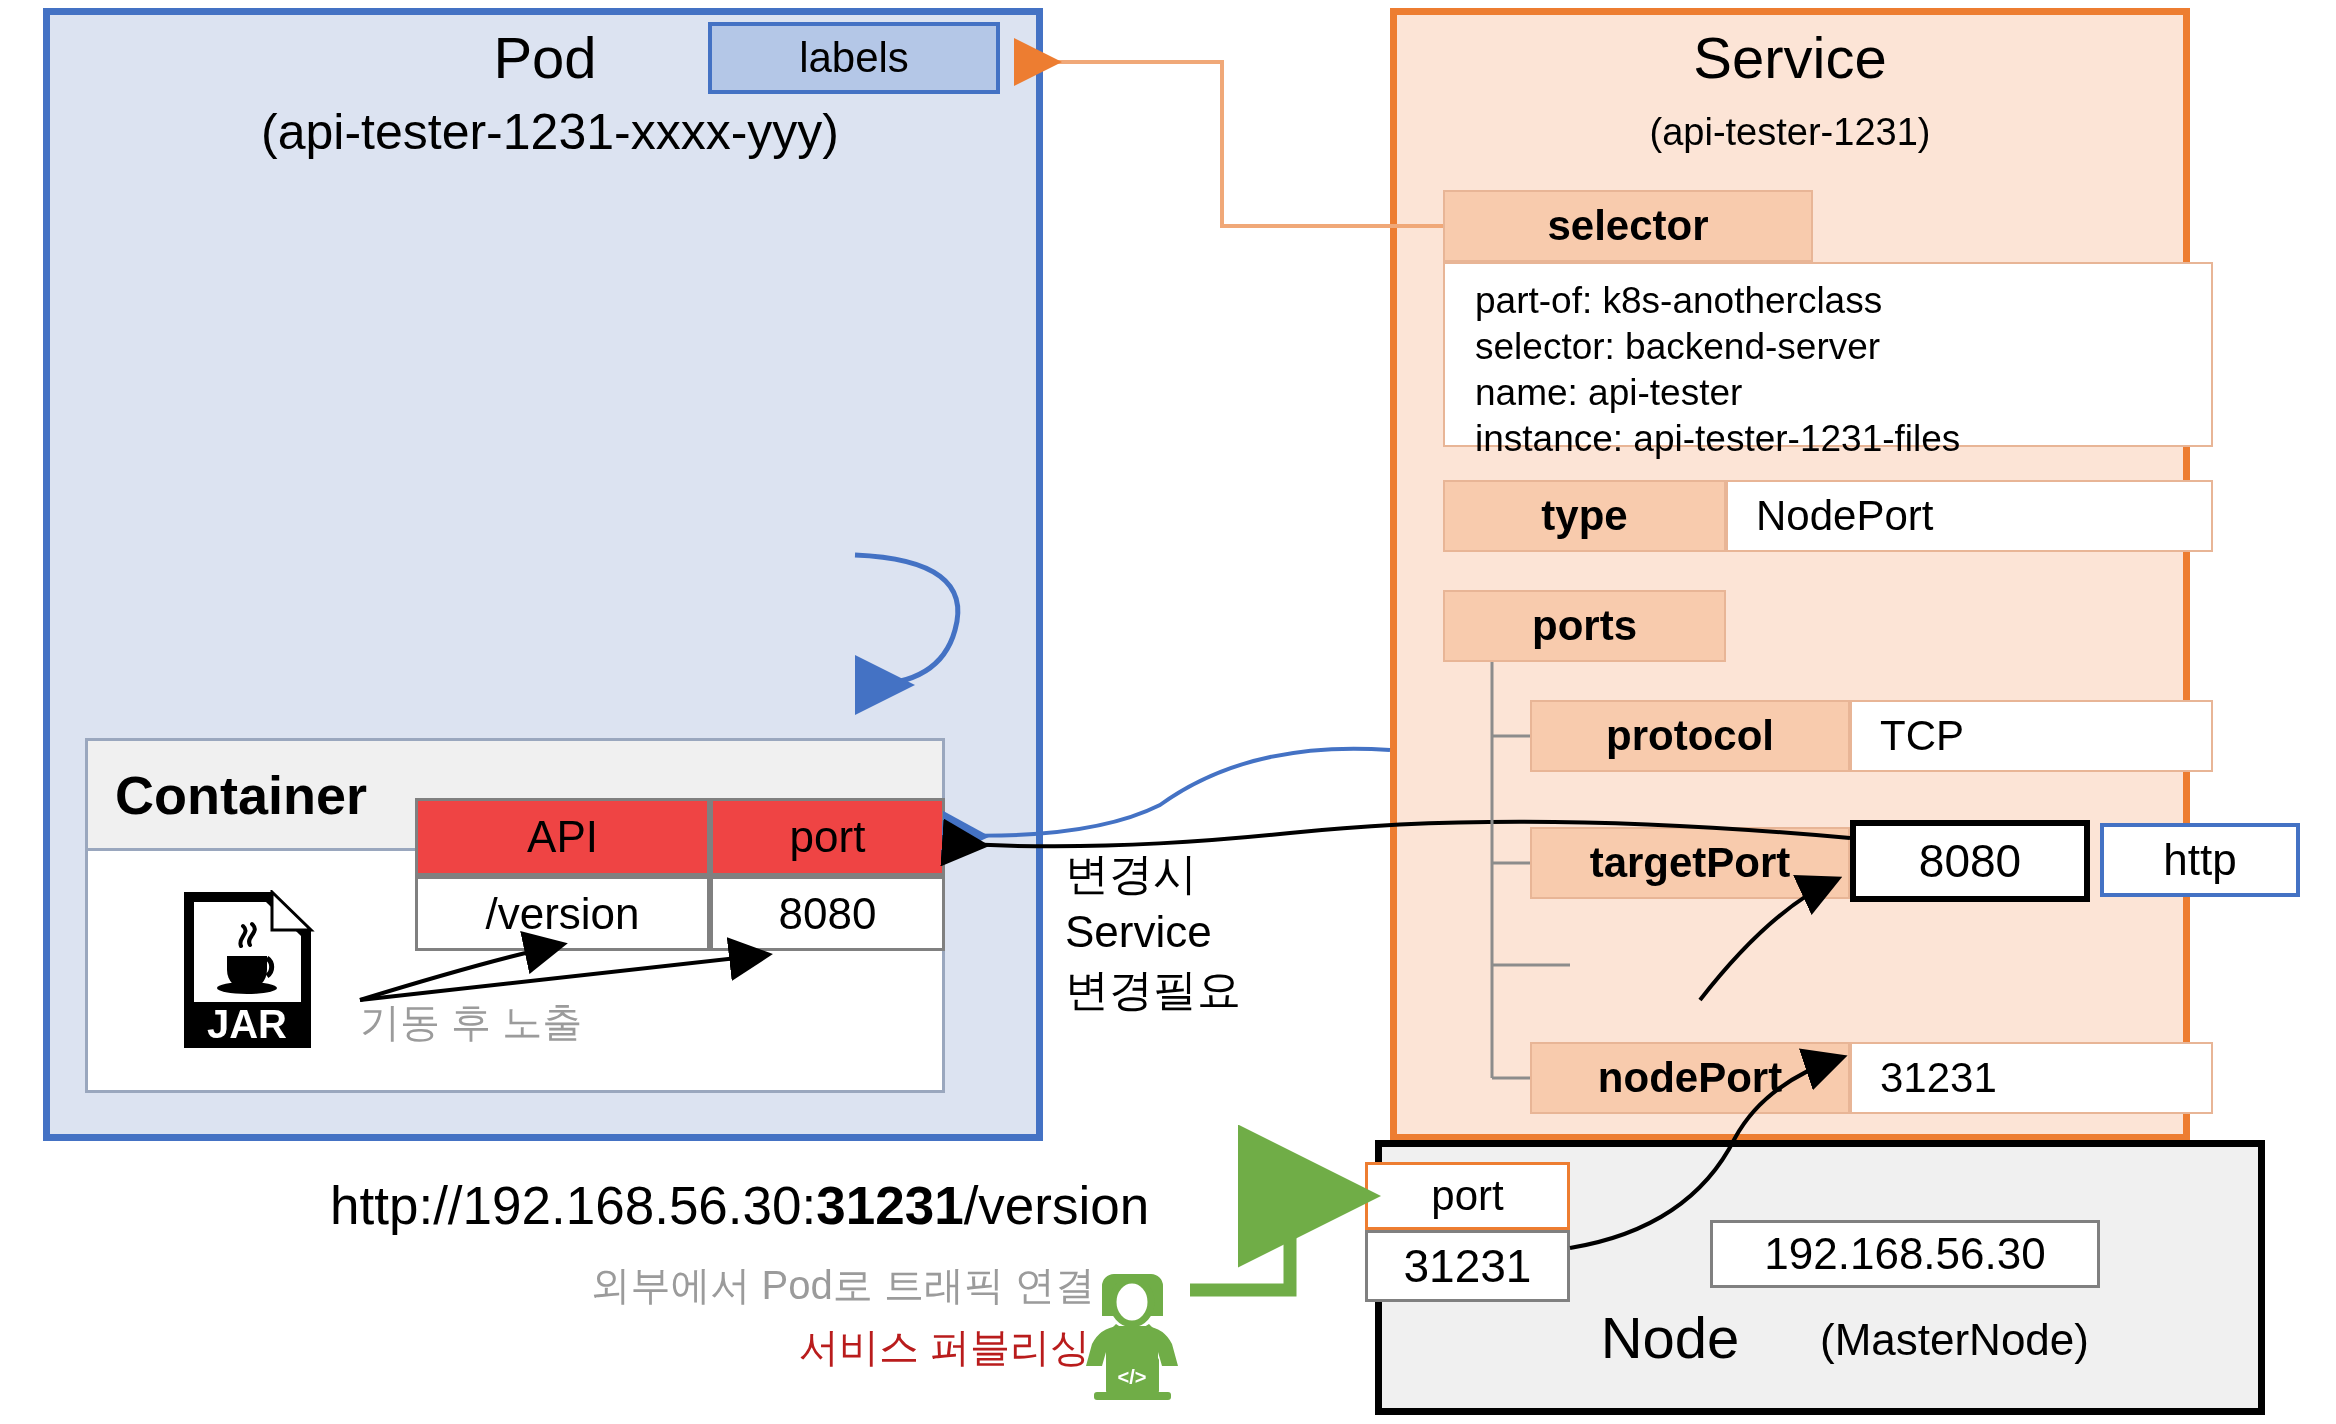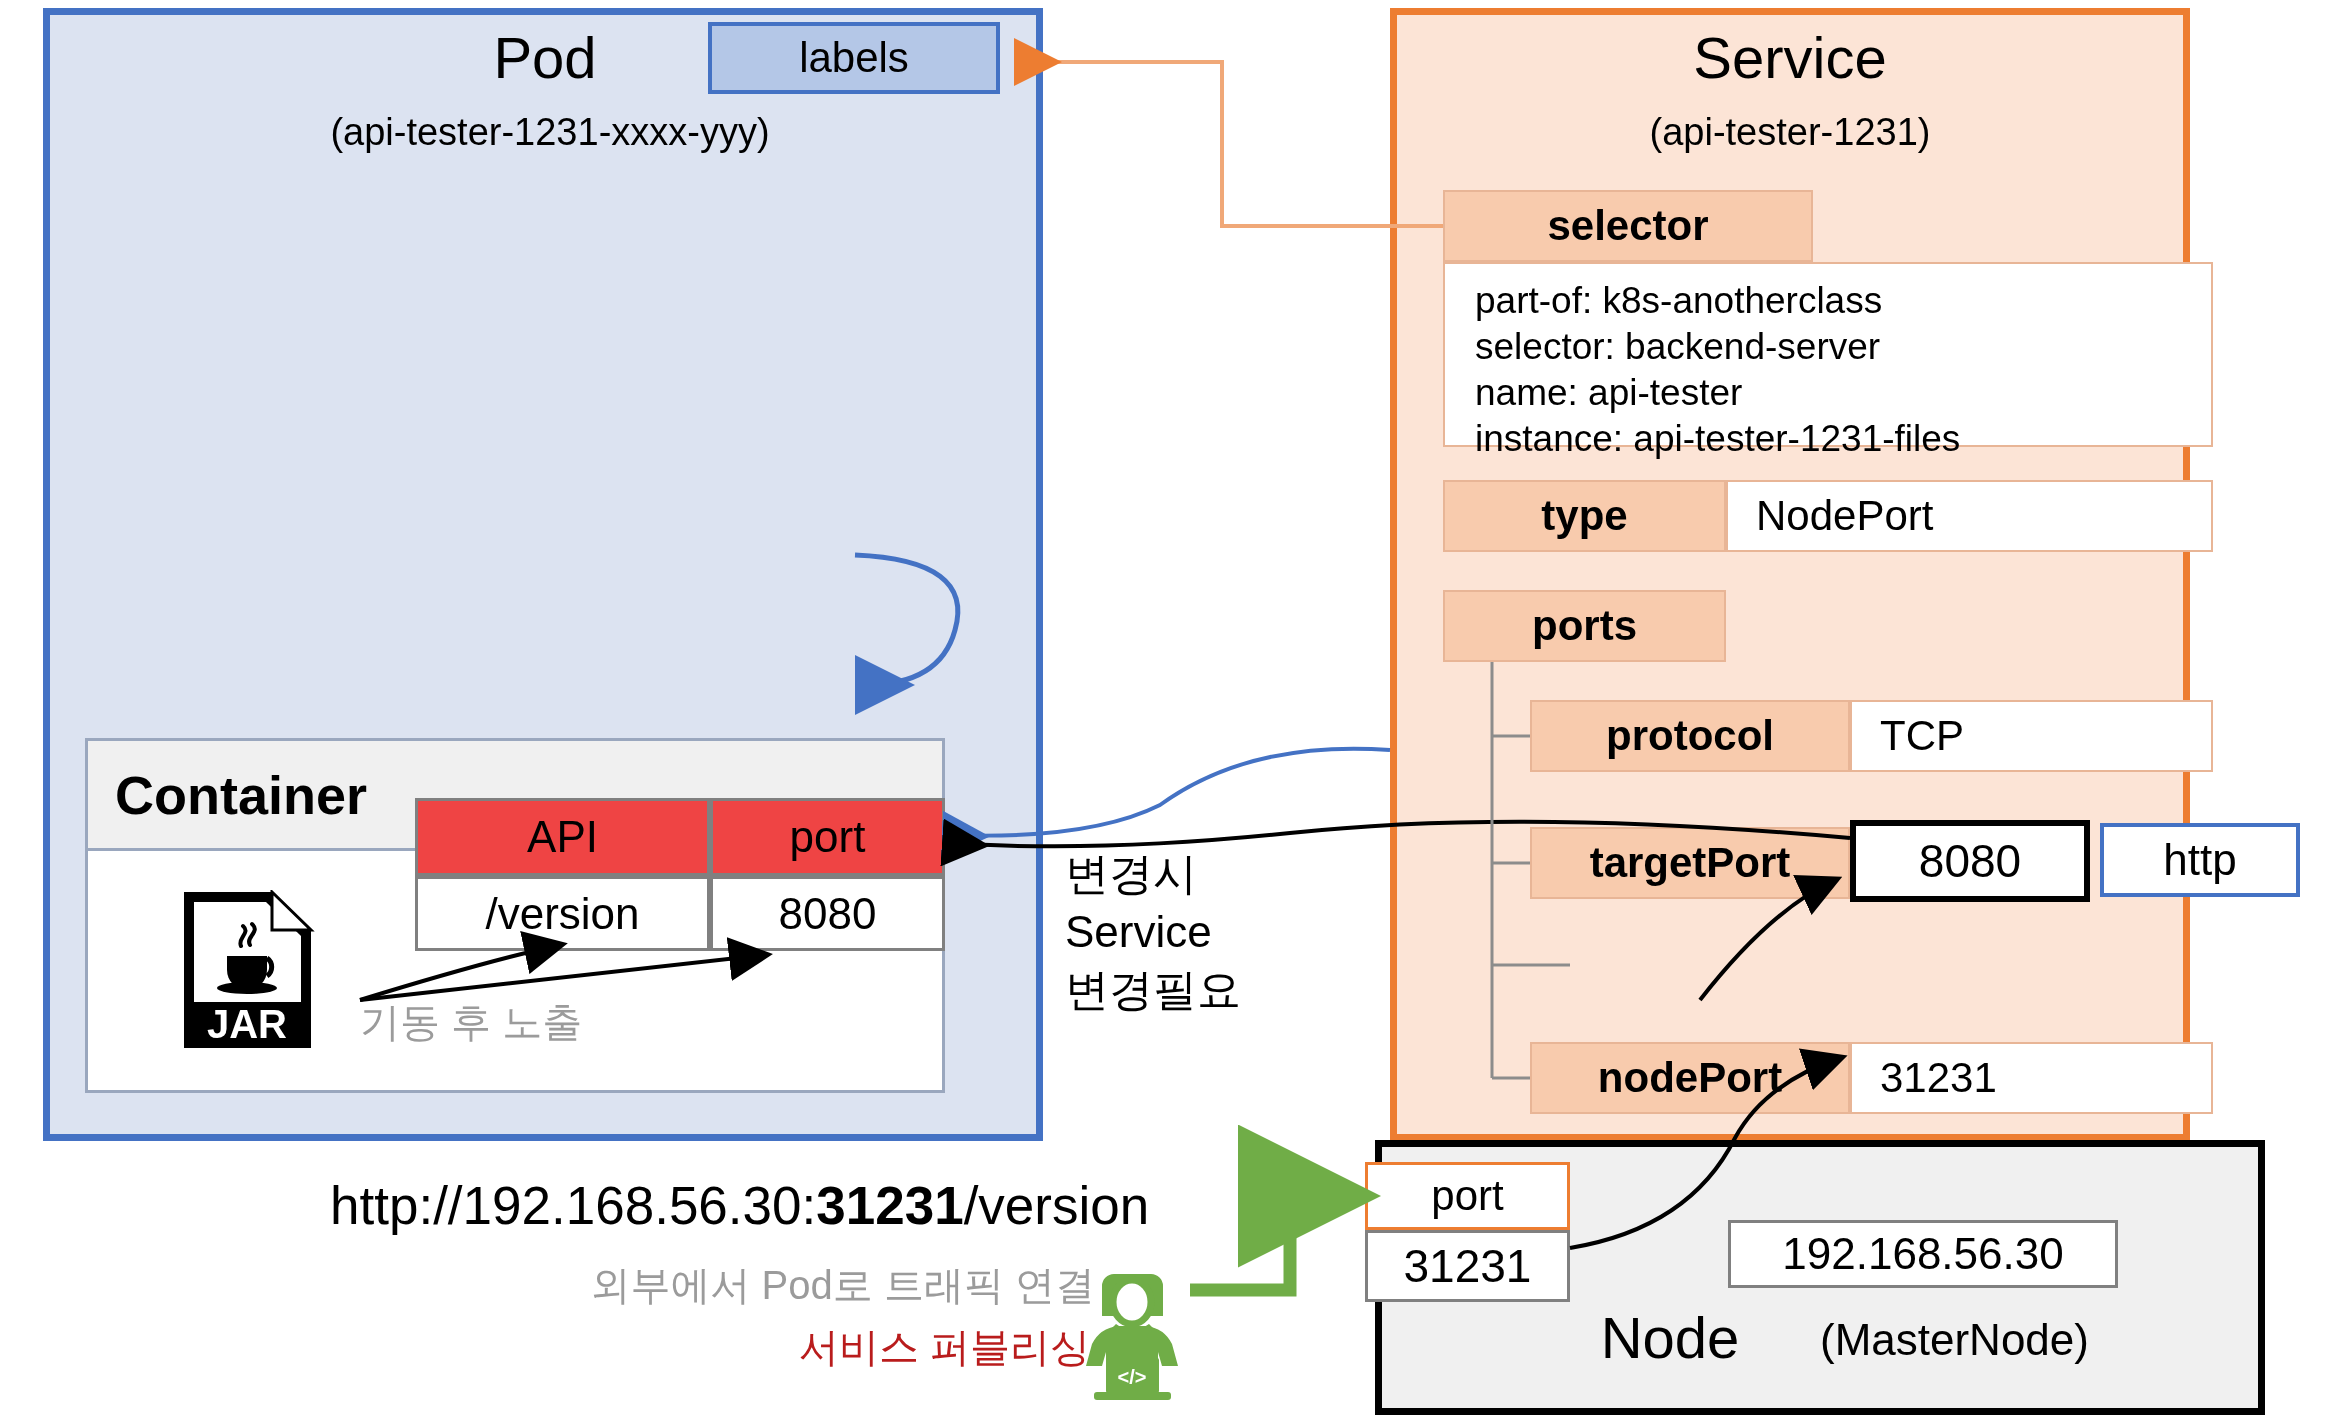--- a/index.html
+++ b/index.html
@@ -6,21 +6,21 @@
   body{width:2336px;height:1424px;position:relative;overflow:hidden;
        font-family:"Liberation Sans","DejaVu Sans",sans-serif;color:#000;}
   #stage{position:absolute;left:0;top:0;width:2336px;height:1424px;}
   .abs{position:absolute;box-sizing:border-box;}
   .ctr{display:flex;align-items:center;justify-content:center;}
 
   
   #pod{left:43px;top:8px;width:1000px;height:1133px;background:#DCE3F1;
        border:7px solid #4472C4;}
   #pod-title{left:420px;top:22px;width:250px;height:70px;font-size:58px;font-weight:400;}
-  #pod-sub{left:240px;top:105px;width:620px;height:54px;font-size:38px;}
+  #pod-sub{left:240px;top:105px;width:620px;height:54px;font-size:50px;}
 
   #labels-box{left:708px;top:22px;width:292px;height:72px;background:#B4C7E7;
               border:4px solid #4472C4;font-size:42px;}
 
   
   #container-box{left:85px;top:738px;width:860px;height:355px;background:#FFFFFF;
                  border:3px solid #9AA7BE;}
   #container-head{left:85px;top:738px;width:860px;height:113px;background:#F0F0F0;
                   border:3px solid #9AA7BE;}
   #container-label{left:115px;top:760px;width:320px;height:70px;font-size:54px;
@@ -70,21 +70,21 @@
   #nodeport-key{left:1530px;top:1042px;width:320px;height:72px;}
   #nodeport-val{left:1850px;top:1042px;width:363px;height:72px;}
 
   
   #node{left:1375px;top:1140px;width:890px;height:275px;background:#F0F0F0;
         border:7px solid #000000;}
   #node-title{left:1520px;top:1300px;width:300px;height:75px;font-size:58px;}
   #node-sub{left:1820px;top:1315px;width:360px;height:60px;font-size:44px;}
   #node-ip{left:1710px;top:1220px;width:390px;height:68px;background:#FFFFFF;
            border:3px solid #808080;display:flex;align-items:center;justify-content:center;
-           font-size:44px;margin-left:18px;}
+           font-size:44px;}
 
   #nodeport-head{left:1365px;top:1162px;width:205px;height:68px;background:#FFFFFF;
                  border:3px solid #ED7D31;display:flex;align-items:center;
                  justify-content:center;font-size:42px;}
   #nodeport-cell{left:1365px;top:1230px;width:205px;height:72px;background:#FFFFFF;
                  border:3px solid #808080;display:flex;align-items:center;
                  justify-content:center;font-size:46px;}
 
   
   #change-note{left:1065px;top:845px;width:260px;height:200px;font-size:44px;

